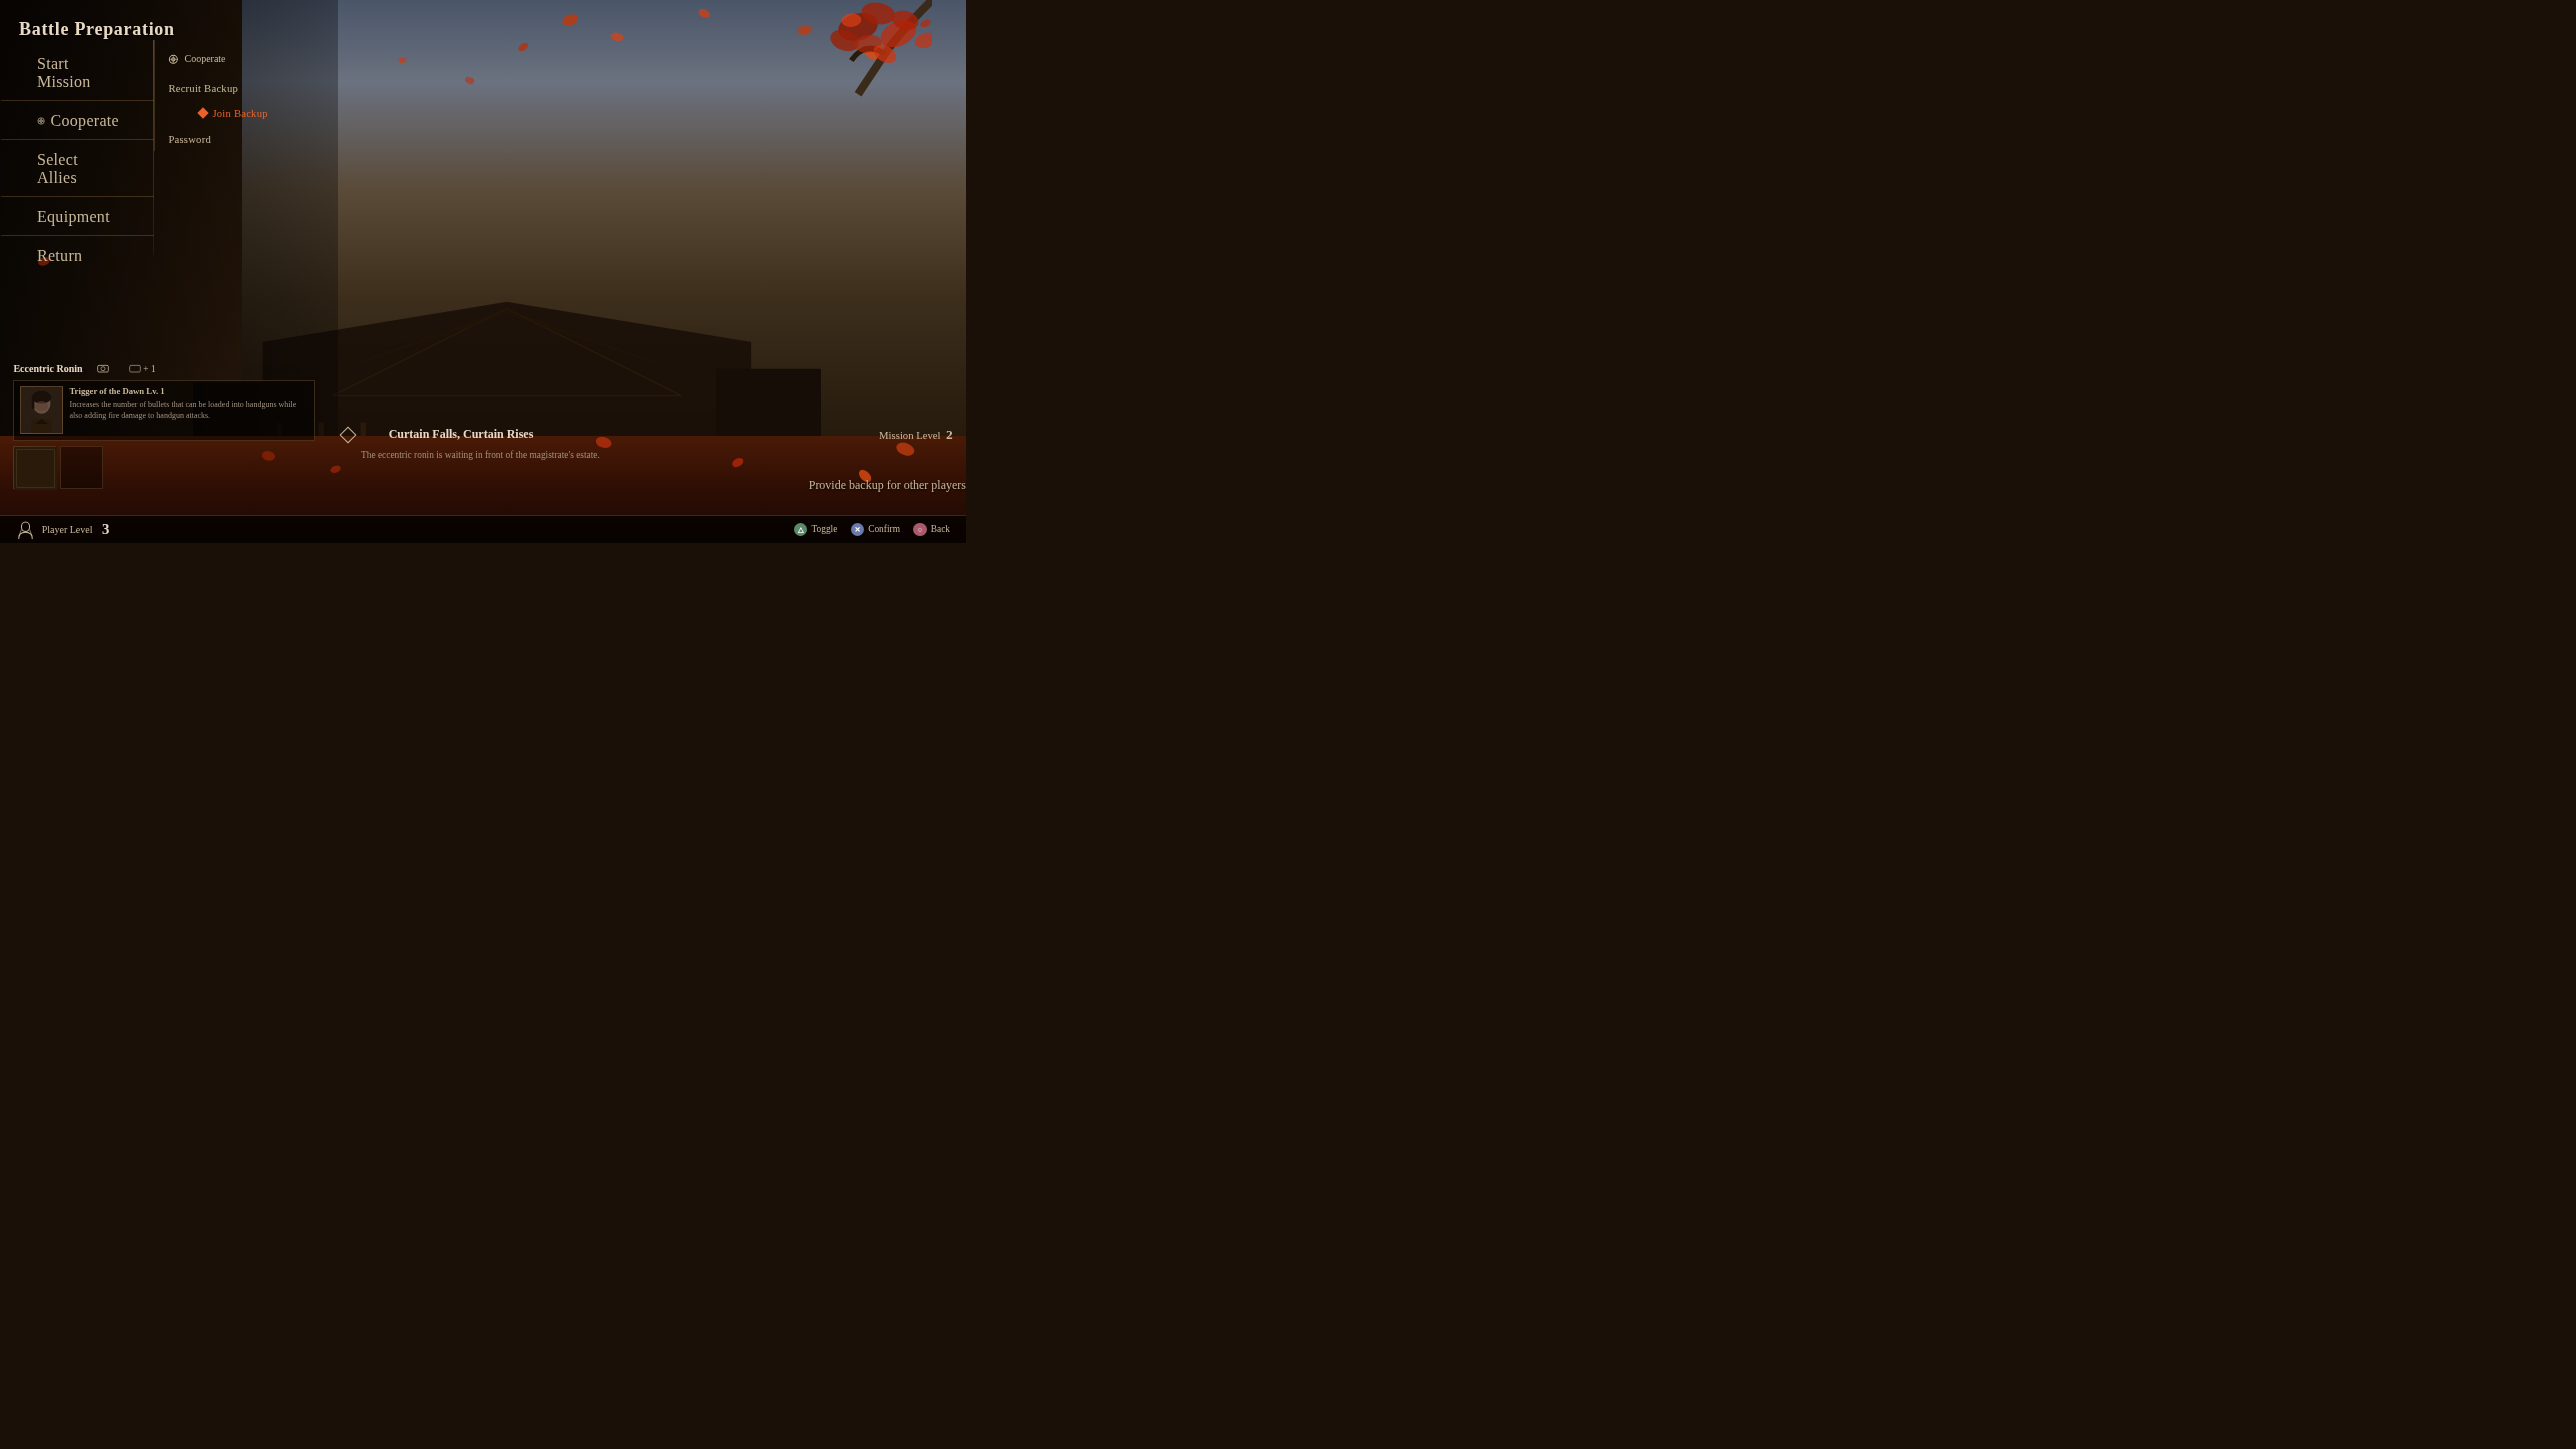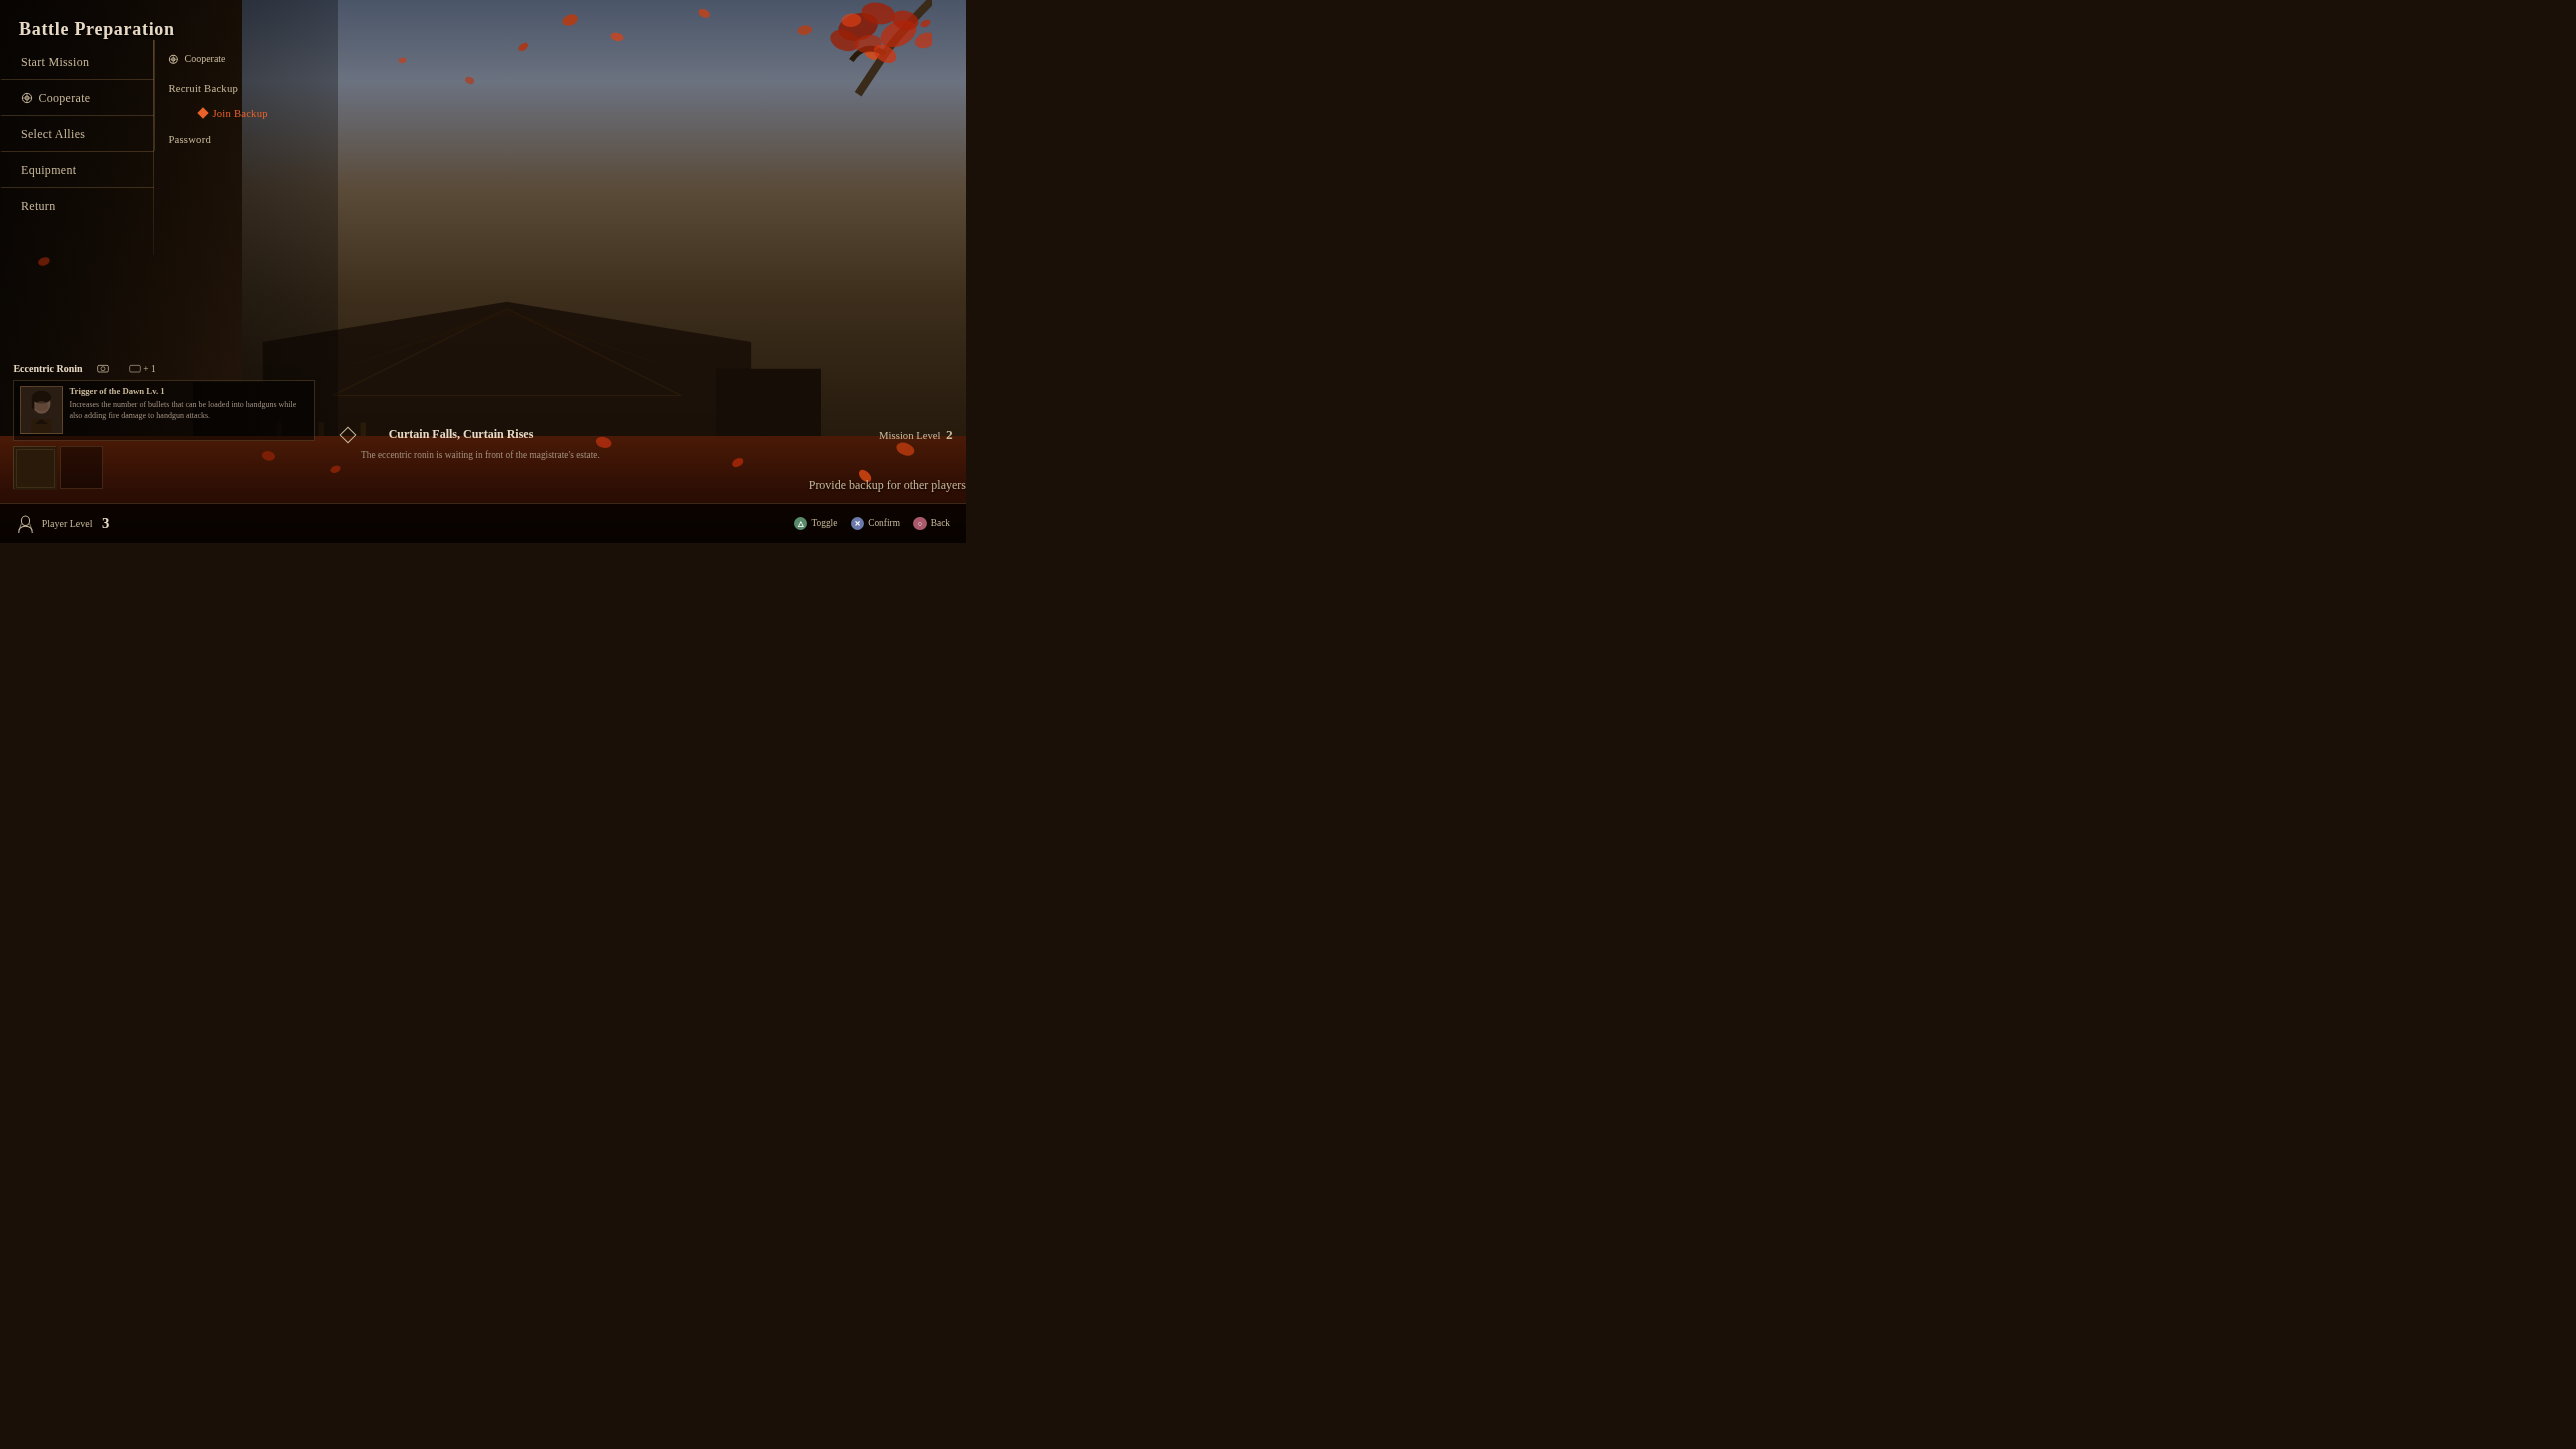--- a/index.html
+++ b/index.html
@@ -109,22 +109,22 @@
     .left-nav {
       position: absolute;
       top: 40px;
       left: 0;
       width: 154px;
       padding-top: 6.7px;
       z-index: 11;
     }
 
     .nav-item {
-      padding: 8px 19px;
-      font-size: 12px;
+      padding: 8px 35px;
+      font-size: 16px;
       color: #c8b89a;
       cursor: pointer;
       border-left: 2px solid transparent;
       letter-spacing: 0.3px;
       transition: all 0.1s;
     }
 
     .nav-item.separator {
       border-bottom: 0.7px solid rgba(168, 128, 80, 0.3);
       margin-bottom: 2.7px;
@@ -329,21 +329,21 @@
       color: #a09080;
       line-height: 1.5;
       padding-left: 19px;
     }
 
     
     .status-bar {
       position: absolute;
       bottom: 0;
       left: 0; right: 0;
-      height: 40px;
+      height: 28px;
       background: rgba(0,0,0,0.7);
       border-top: 0.7px solid rgba(168,128,80,0.3);
       display: flex;
       align-items: center;
       justify-content: space-between;
       padding: 0 16px;
       z-index: 12;
     }
 
     .player-level-section {

